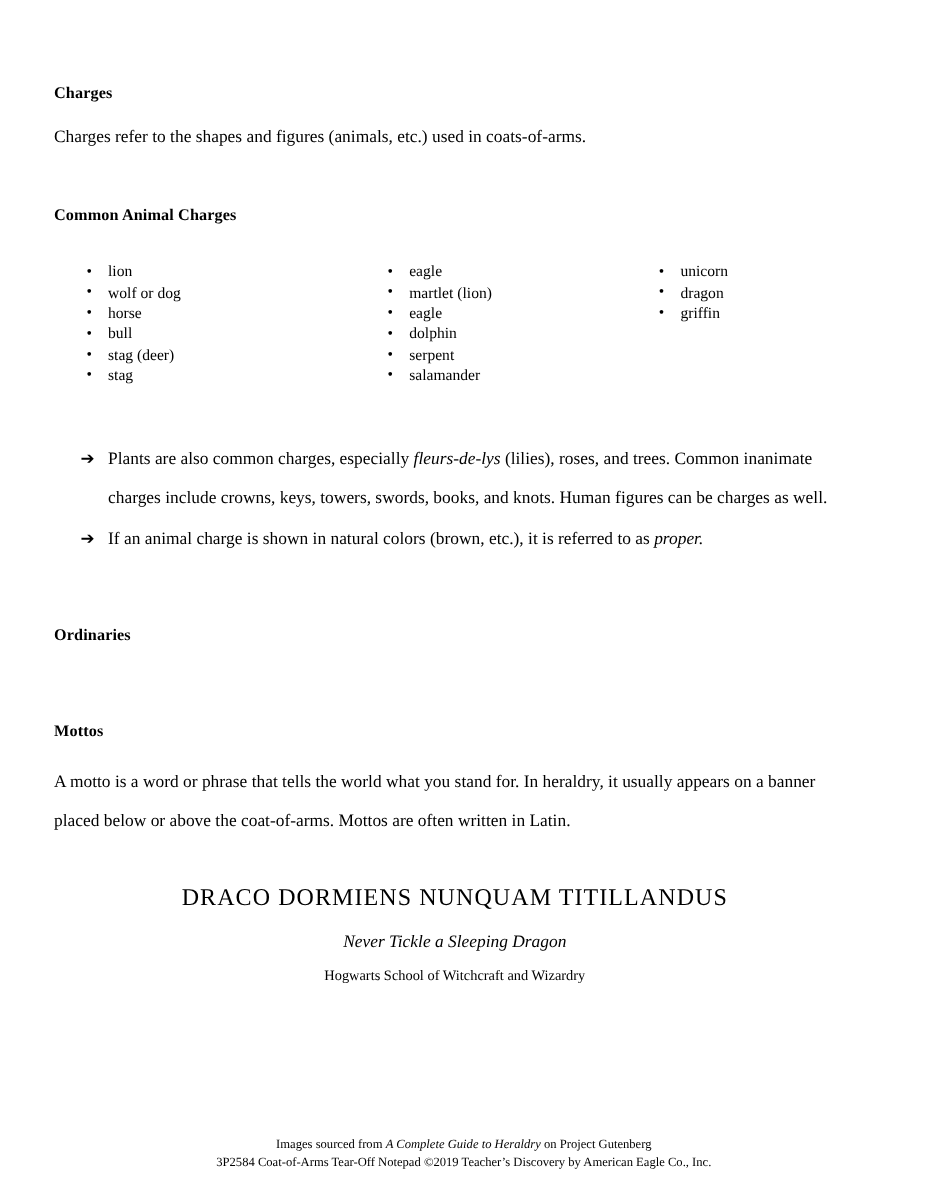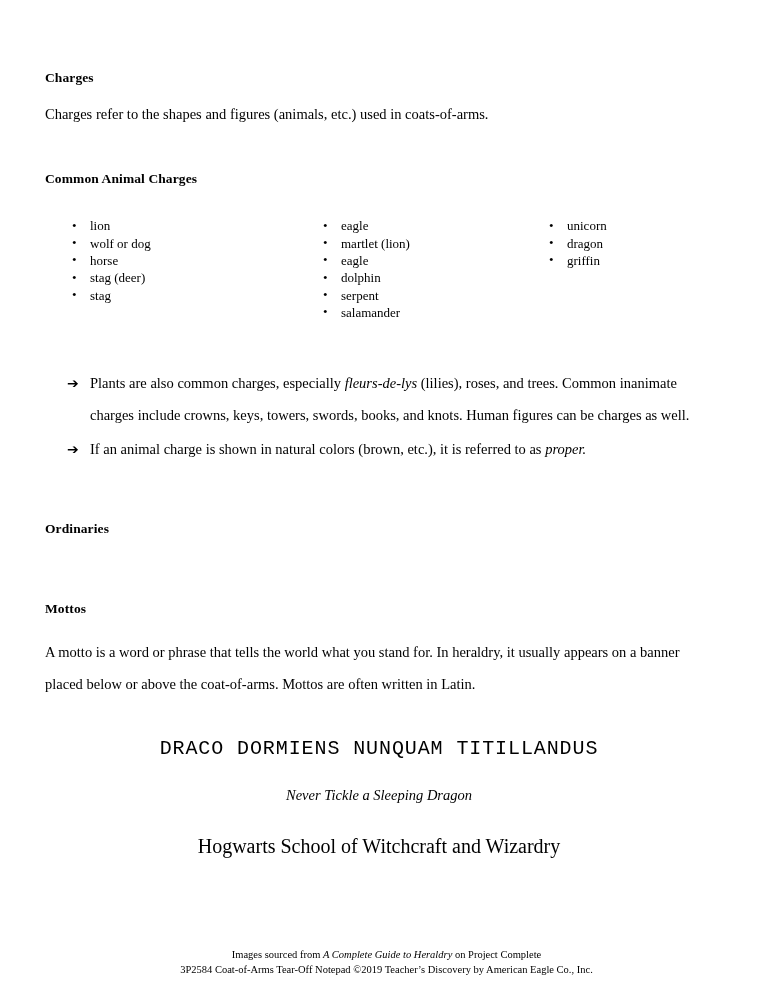--- a/index.html
+++ b/index.html
@@ -127,32 +127,32 @@
   .motto-block {
     width: 668px;
     text-align: center;
   }
   .motto-latin {
     font-size: 20px;
     line-height: 1.25;
     letter-spacing: 0.9px;
     font-weight: normal;
     margin: 0;
-    font-family: Liberation Mono, monospace;
+    font-family: Liberation Serif, serif;
   }
   .motto-translation {
     font-size: 14.5px;
     font-style: italic;
-    margin: 10px;
+    margin: 0;
     padding-top: 15px;
     line-height: 1.3;
   }
   .motto-source {
-    font-size: 20px;
-    margin: 17px;
+    font-size: 12px;
+    margin: 0;
     padding-top: 12px;
     line-height: 1.3;
   }
 
   
   .footer {
     position: absolute;
     left: 0;
     top: 948px;
     width: 773px;
@@ -177,20 +177,21 @@
     <h2 class="section-head">Common Animal Charges</h2>
 
     <div class="gap-md"></div>
 
     <div class="columns">
       <div class="col col-1">
         <ul class="bullets">
           <li>lion</li>
           <li>wolf or dog</li>
           <li>horse</li>
+          <li>bull</li>
           <li>stag (deer)</li>
           <li>stag</li>
         </ul>
       </div>
       <div class="col col-2">
         <ul class="bullets">
           <li>eagle</li>
           <li>martlet (lion)</li>
           <li>eagle</li>
           <li>dolphin</li>
@@ -233,16 +234,16 @@
 
     <div class="motto-block">
       <div class="motto-latin">DRACO DORMIENS NUNQUAM TITILLANDUS</div>
       <div class="motto-translation">Never Tickle a Sleeping Dragon</div>
       <div class="motto-source">Hogwarts School of Witchcraft and Wizardry</div>
     </div>
 
   </div>
 
   <div class="footer">
-    <div><span>Images sourced from </span><span class="it">A Complete Guide to Heraldry</span><span> on Project Complete</span></div>
+    <div><span>Images sourced from </span><span class="it">A Complete Guide to Heraldry</span><span> on Project Gutenberg</span></div>
     <div>3P2584 Coat-of-Arms Tear-Off Notepad ©2019 Teacher’s Discovery by American Eagle Co., Inc.</div>
   </div>
 </div>
 
 </body></html>

